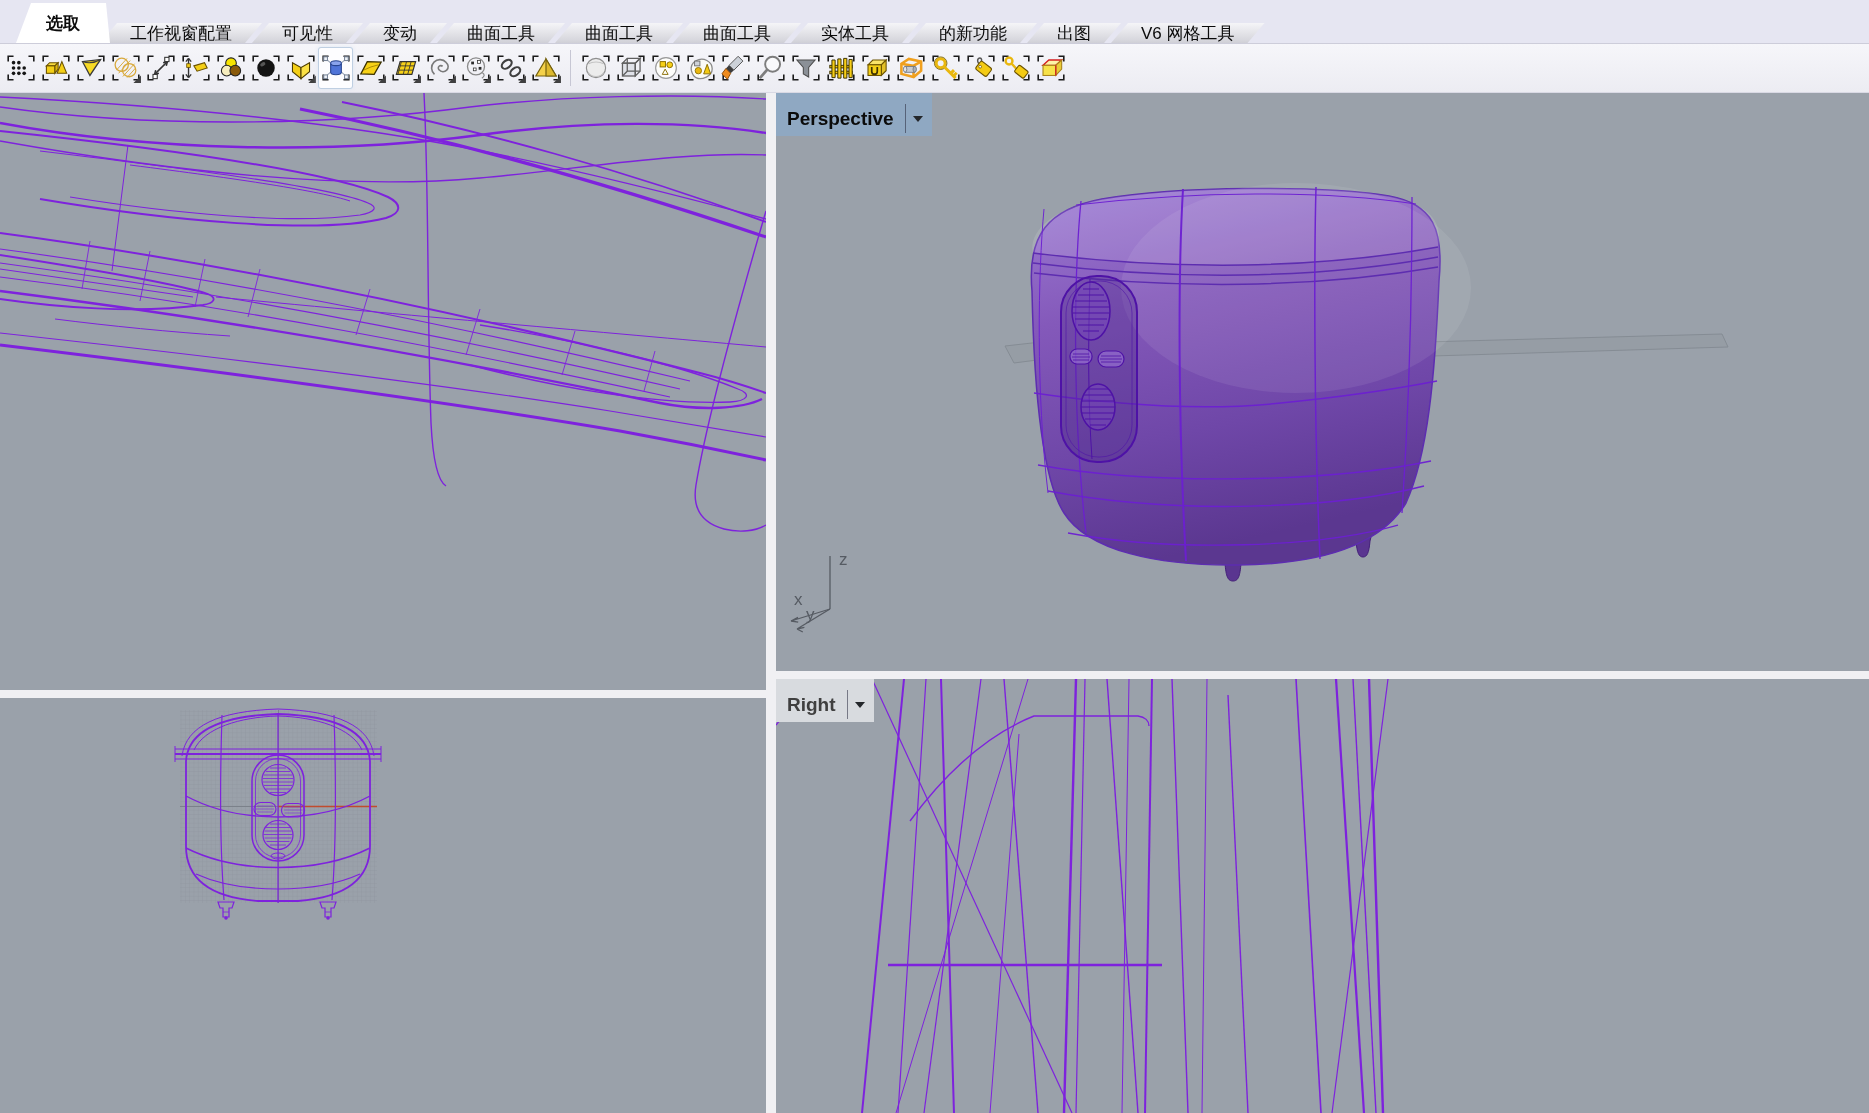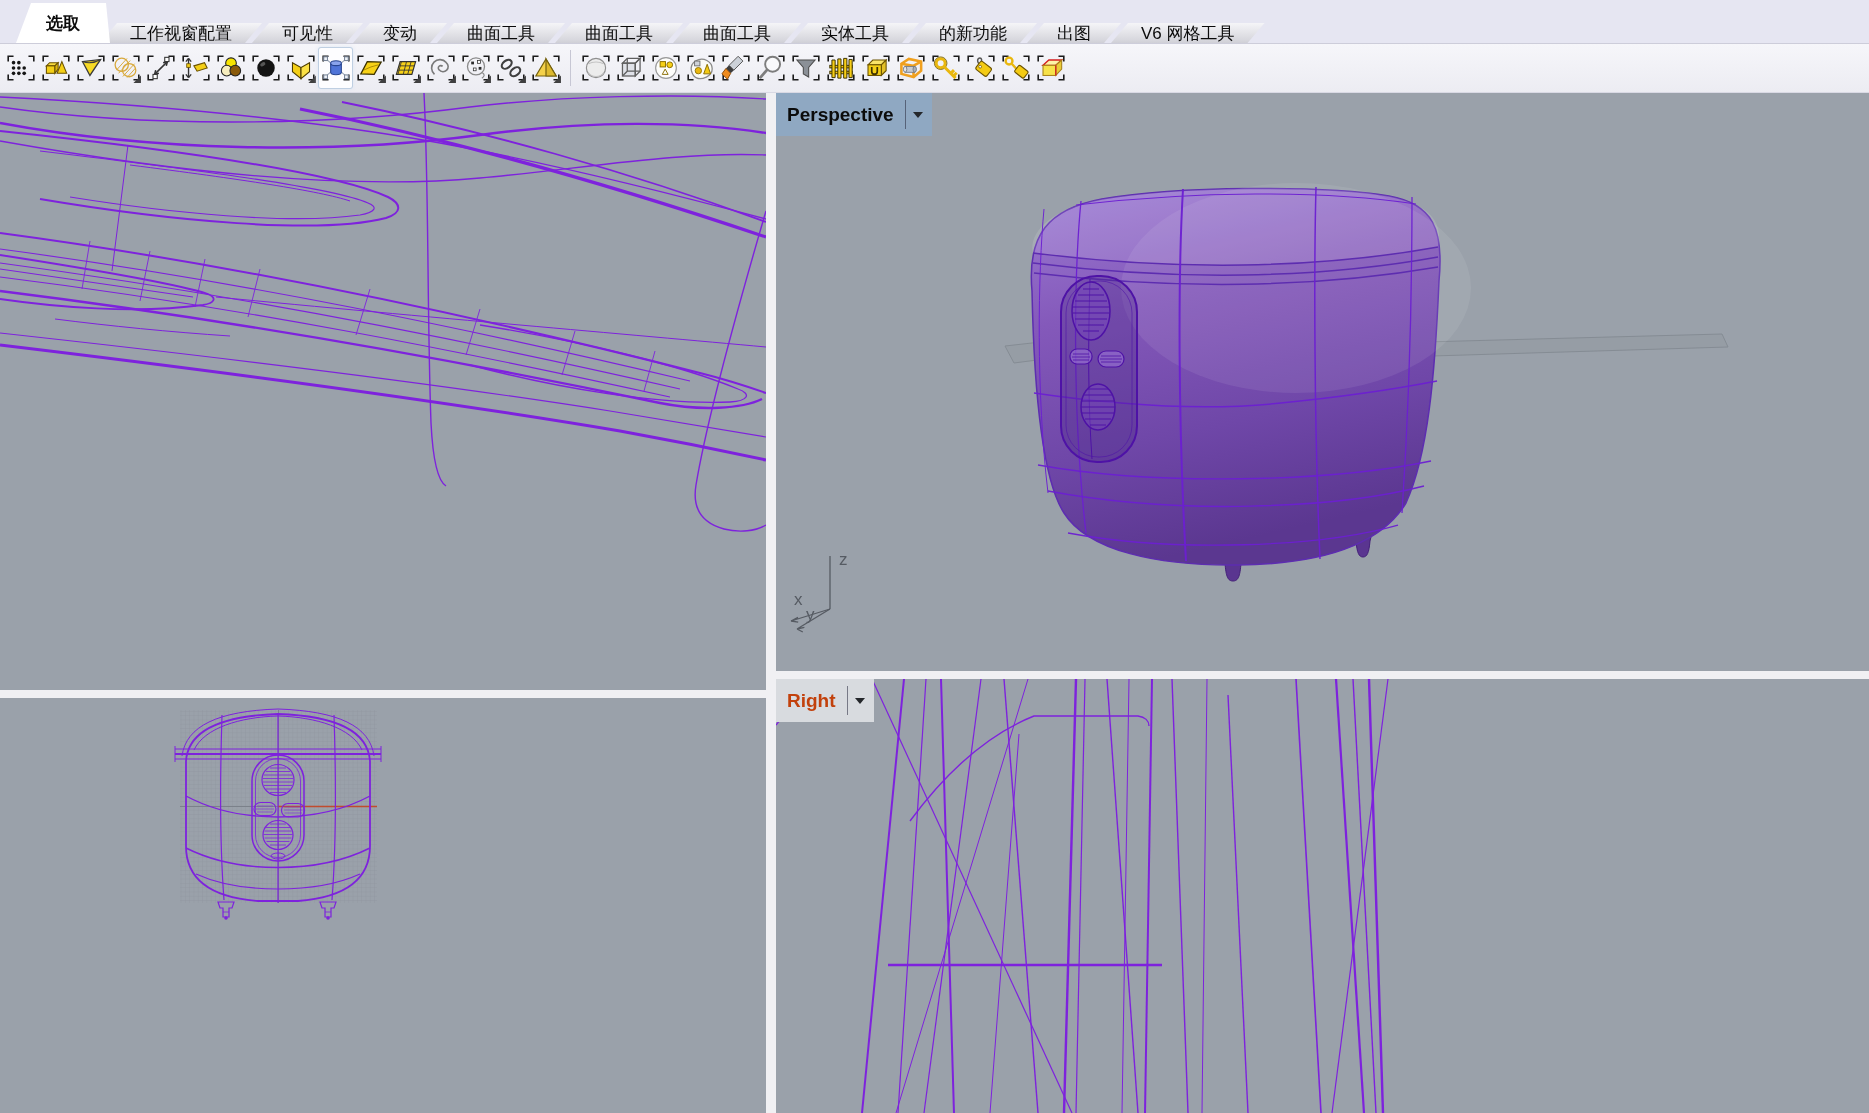--- a/index.html
+++ b/index.html
@@ -25,23 +25,23 @@
   .tbtn{width:35px;height:42px;display:flex;align-items:center;justify-content:center;
     border-radius:3px;flex:0 0 auto;}
   .tbtn.hl{background:#fdfdff;box-shadow:0 0 0 1px #bfcfe2 inset,0 0 4px #dde6f2;}
   .tbtn svg{display:block;}
   .tb-divider{width:1px;height:36px;background:#c7c7d4;margin:0 7px;flex:0 0 auto;}
   
   .vp{position:absolute;background:var(--viewport-background,#9aa1aa);overflow:hidden;}
   .vp svg{position:absolute;top:0;left:0;}
   .wire{color:var(--wireframe-purple,#7e22dd);}
   .vp-label{position:absolute;top:0;left:0;display:flex;align-items:center;
-    height:43px;padding:0 9px 0 11px;font-weight:bold;font-size:19px;z-index:5;}
+    height:35px;padding:8px 9px 0 11px;font-weight:bold;font-size:19px;z-index:5;}
   .vp-label.persp{background:var(--active-label-background,#8fa8c2);color:#0b0b0b;}
-  .vp-label.rightlab{background:var(--inactive-label-background,#d8dbdf);color:#c2410c;}
+  .vp-label.rightlab{background:var(--inactive-label-background,#d8dbdf);color:#404040;}
   .vl-sep{width:1px;height:29px;background:rgba(40,40,60,.55);margin:0 7px 0 11px;}
   .vl-arrow{width:0;height:0;border-left:5px solid transparent;
     border-right:5px solid transparent;border-top:6px solid #24272b;}
   .gizmo-label{font-size:17px;fill:#565b63;font-family:"Liberation Sans",sans-serif;}
 </style>
 </head>
 <body>
 
 <div id="screen">
 

